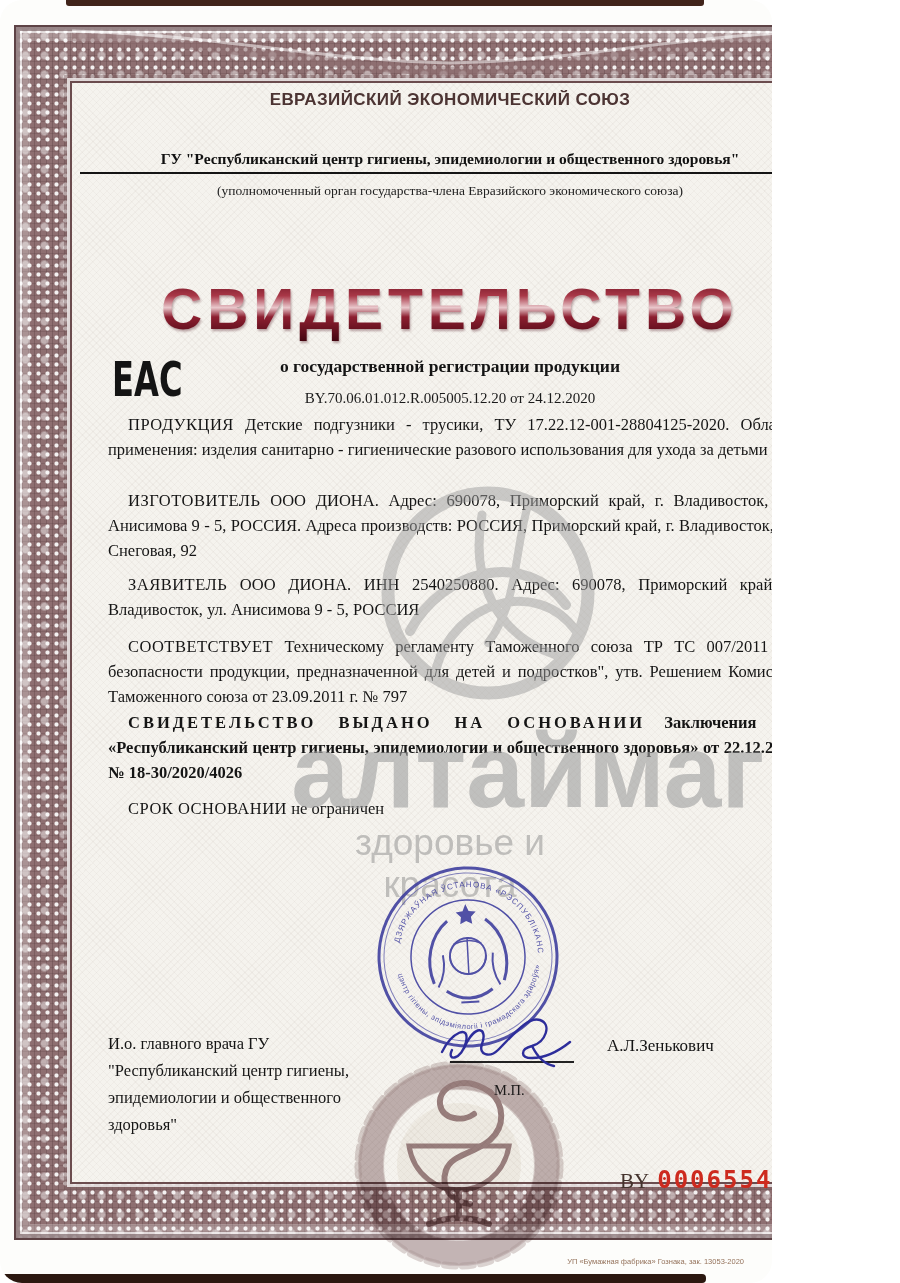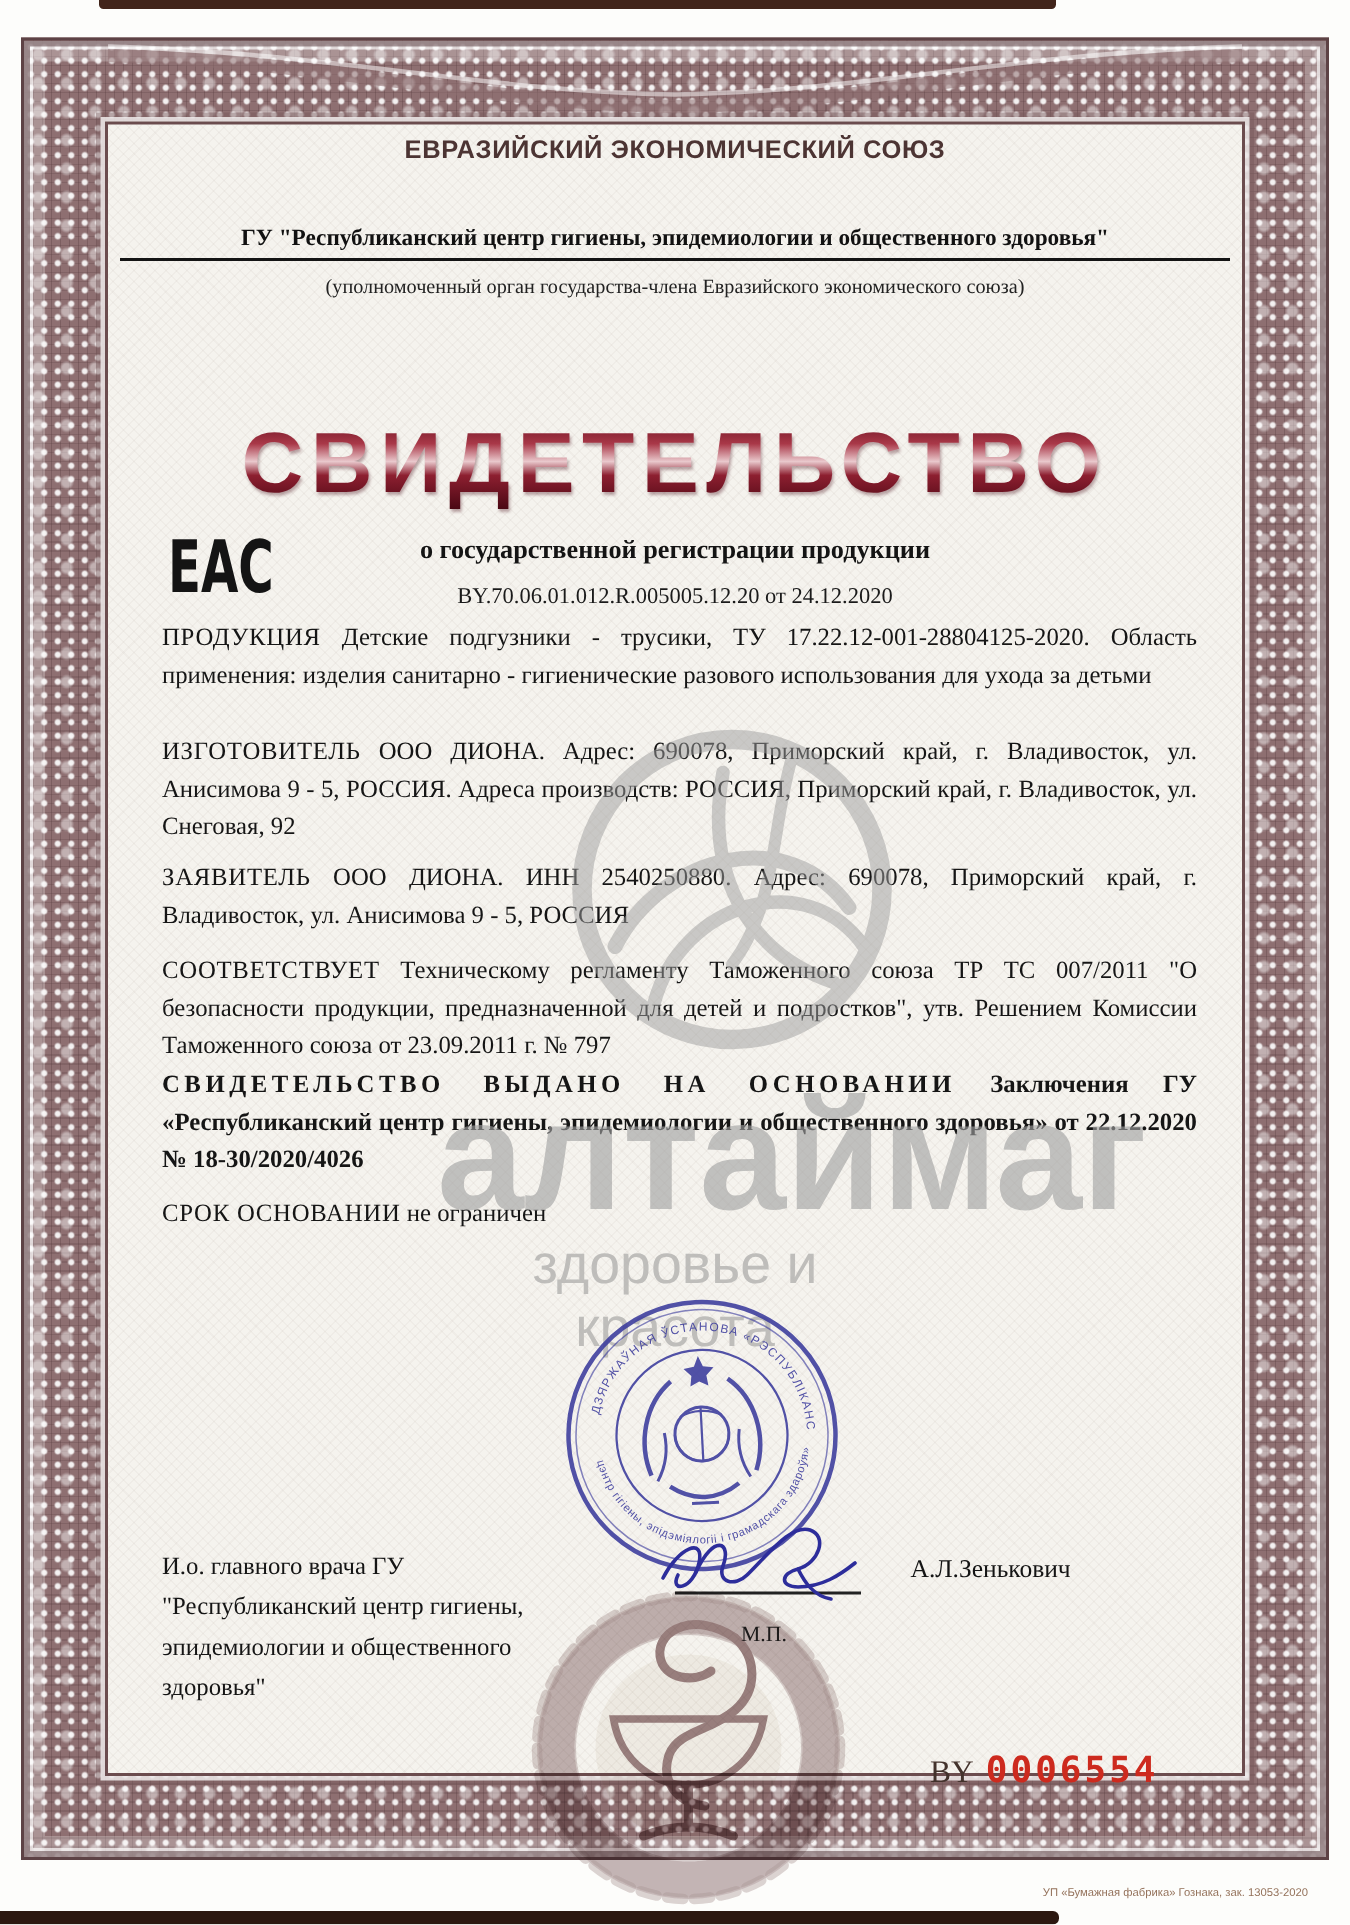--- a/index.html
+++ b/index.html
@@ -1,17 +1,17 @@
 <!DOCTYPE html>
 <html><head>
 <meta charset="utf-8">
 <style>
   html,body{margin:0;padding:0;background:#ffffff;}
-  .page{position:relative;width:900px;height:1283px;background:#fdfdfb;overflow:hidden;
-        font-family:"Liberation Serif",serif;color:#1c1c1c;}
+  .page{position:relative;width:772px;height:1283px;background:#fdfdfb;overflow:hidden;
+        font-family:"Liberation Serif",serif;color:#1c1c1c;border-radius:22px;}
   
   .strip-top{position:absolute;left:66px;top:0;width:638px;height:6px;background:#41241a;border-radius:0 0 3px 3px;}
   .strip-bottom{position:absolute;left:0;top:1274px;width:706px;height:9px;background:#2c1810;border-radius:0 4px 4px 0;}
   
   .frame{position:absolute;left:14px;top:25px;width:872px;height:1215px;box-sizing:border-box;
     background-color:#8e6f71;
     background-image:
       radial-gradient(circle, rgba(255,255,255,.9) 1.5px, rgba(255,255,255,0) 2.6px),
       radial-gradient(circle, rgba(255,255,255,.45) 3px, rgba(255,255,255,0) 5px),
       repeating-linear-gradient(90deg, rgba(82,55,58,.30) 0 1px, transparent 1px 6px),
@@ -37,21 +37,21 @@
   .org-sub{top:183px;font-size:13.5px;color:#222;}
   .doc-title{top:276px;font-family:Liberation Sans, sans-serif;font-weight:bold;font-size:57px;letter-spacing:5px;
     background:linear-gradient(180deg,#5e0a18 0%,#a93848 30%,#e9c8cc 48%,#8d1f30 62%,#420510 100%);
     -webkit-background-clip:text;background-clip:text;color:transparent;
     filter:drop-shadow(1px 2px 1px rgba(70,10,20,.35));}
   .doc-subtitle{top:356px;font-weight:bold;font-size:17.5px;color:#141414;}
   .reg-number{top:390px;font-size:15px;color:#1a1a1a;}
   .eac{position:absolute;left:112px;top:352px;font-family:"DejaVu Sans",sans-serif;font-weight:bold;
     font-size:35px;color:#141414;transform:scale(.92,1.38);transform-origin:top left;letter-spacing:0px;}
   .para{position:absolute;left:108px;width:690px;font-size:16.5px;line-height:25px;text-align:justify;color:#151515;}
-  .para .lbl{letter-spacing:.5px;}
+  .para .lbl{letter-spacing:.5px;margin-left:20px;}
   .para .lbl-wide{letter-spacing:3px;}
   .p-product{top:412px;}
   .p-manufacturer{top:488px;}
   .p-applicant{top:572px;}
   .p-compliance{top:634px;}
   .p-basis{top:710px;font-weight:bold;}
   .p-validity{top:796px;}
   
   .wm-layer{position:absolute;inset:0;z-index:6;pointer-events:none;margin-top:40px;}
   .wm-logo{position:absolute;left:378px;top:443px;mix-blend-mode:multiply;opacity:.5;}

